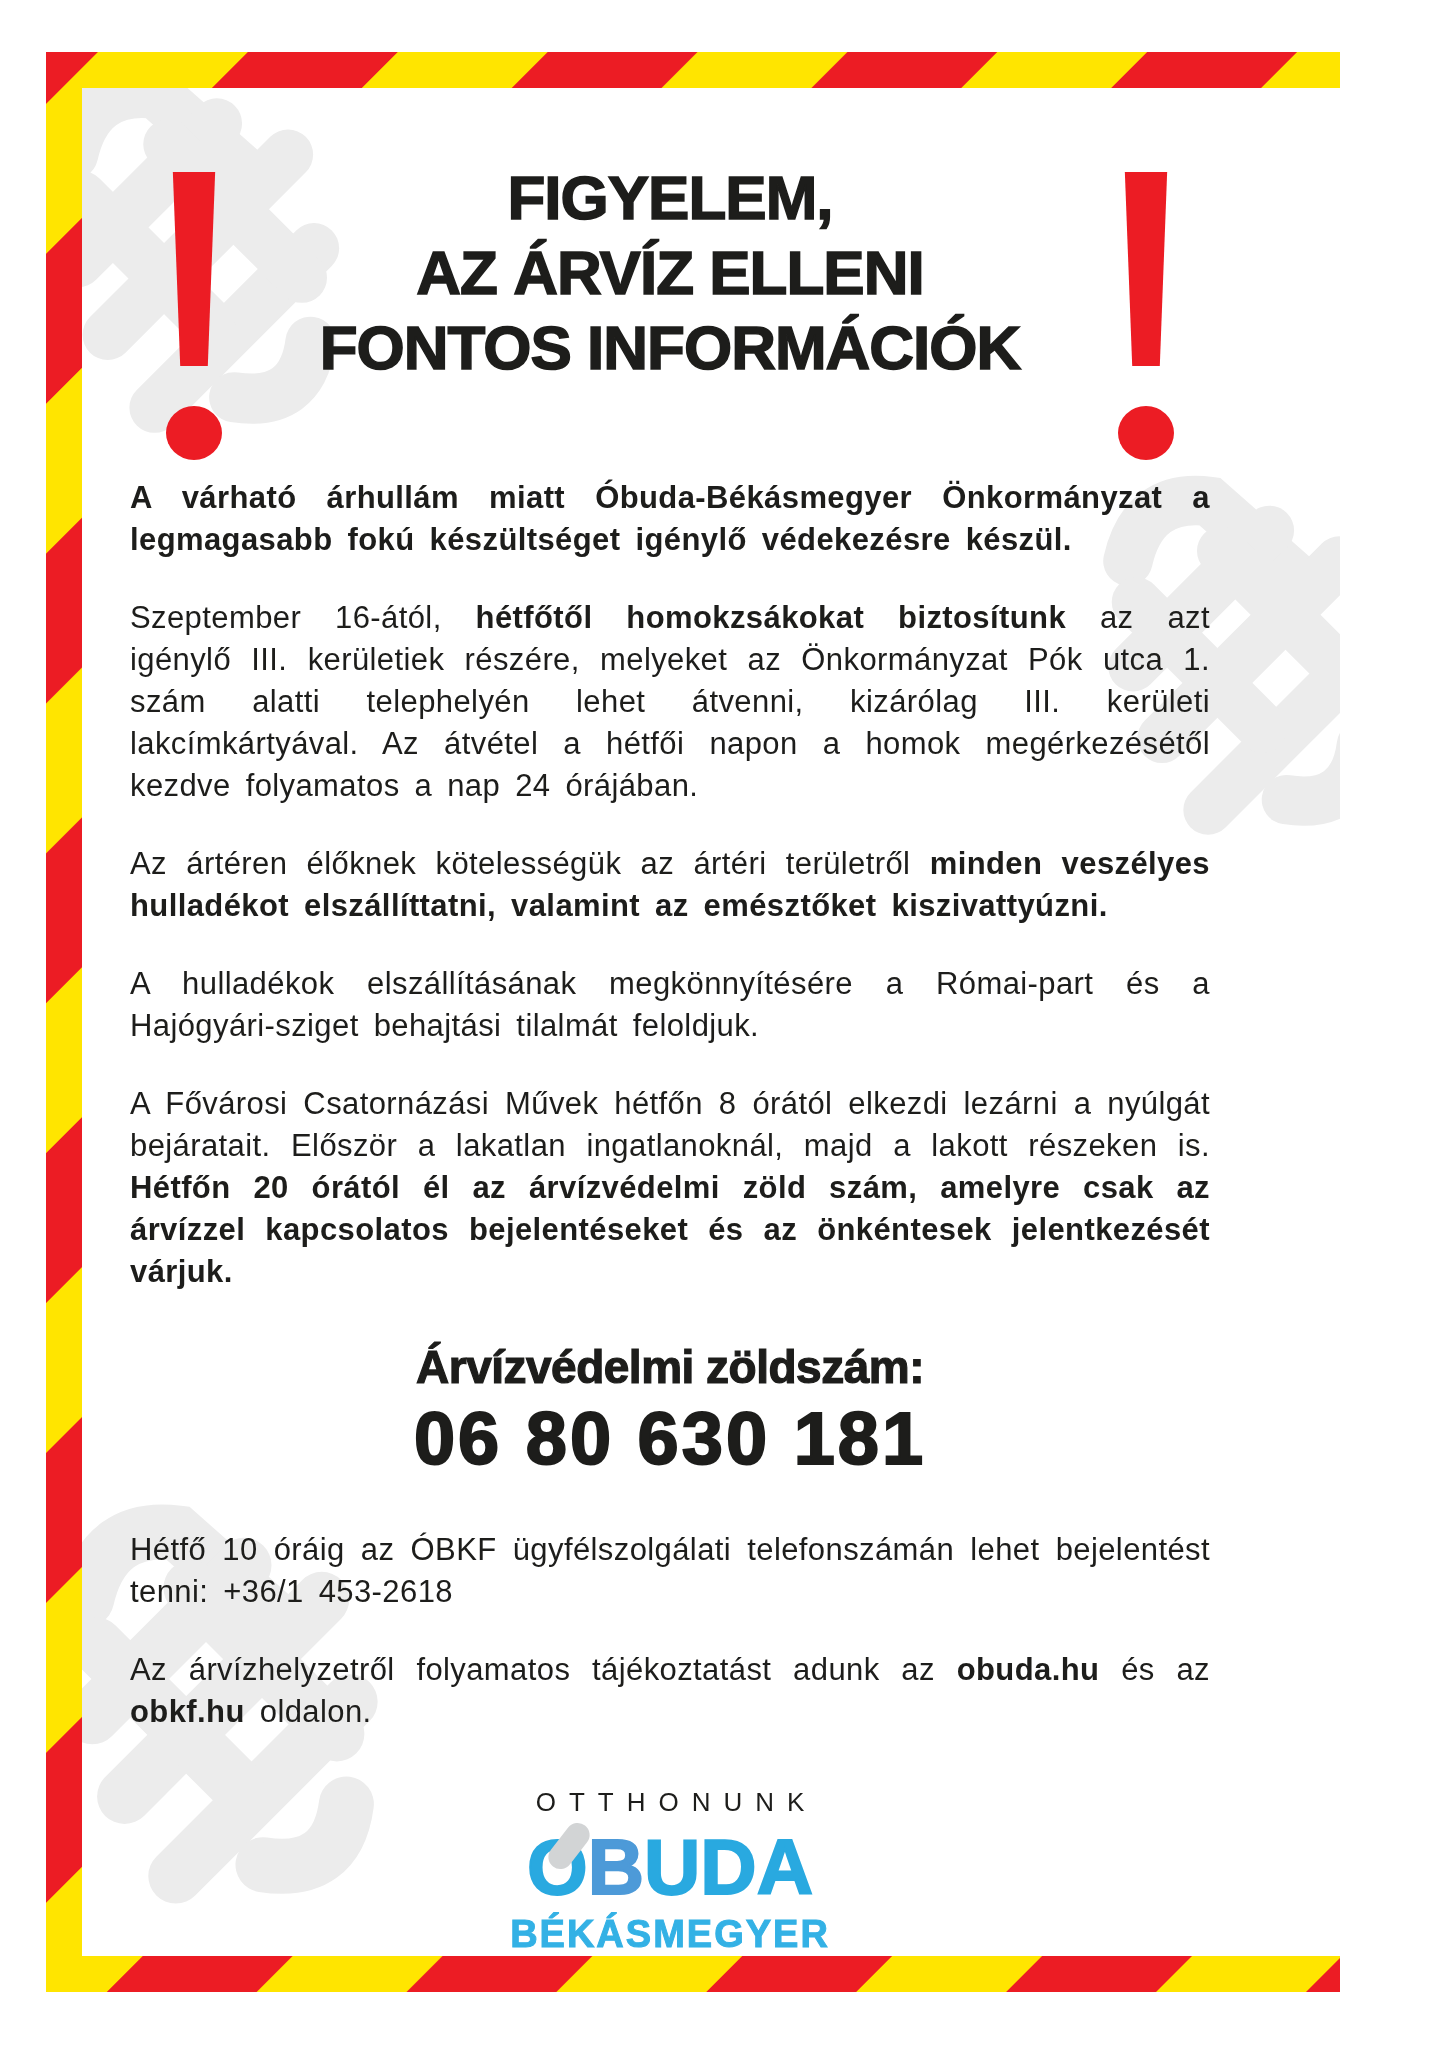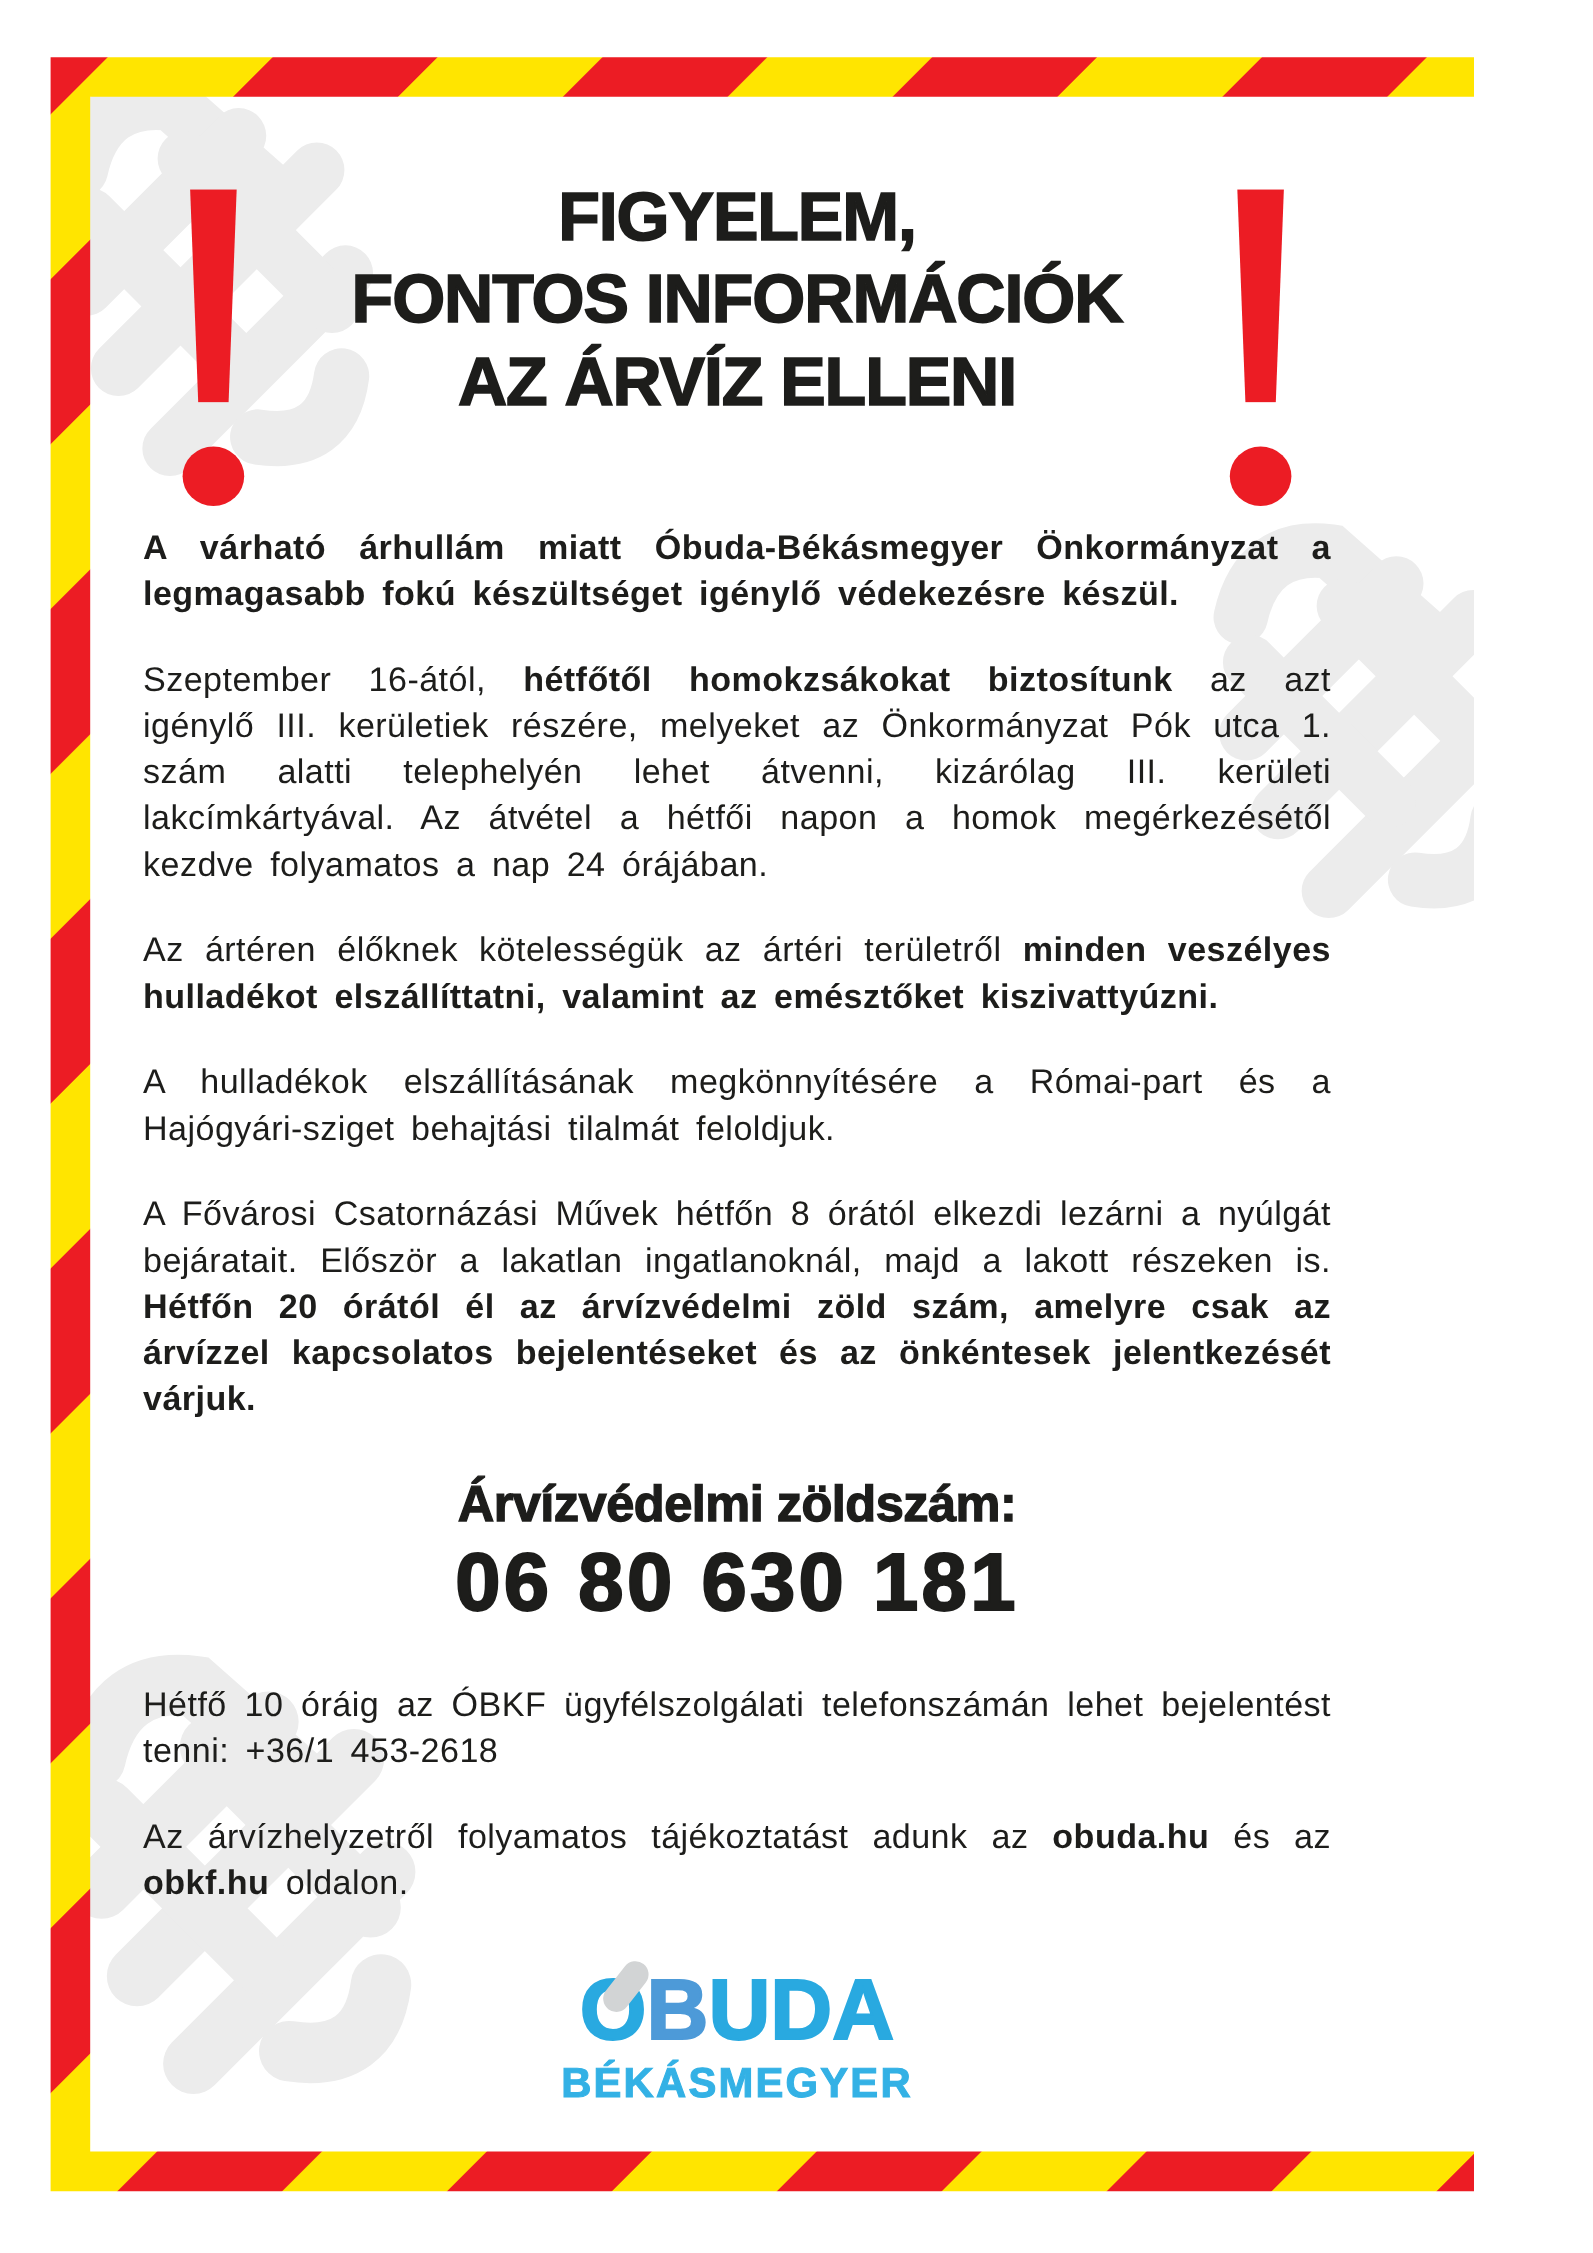--- a/index.html
+++ b/index.html
@@ -109,22 +109,22 @@
 
   <div class="content">
 
     <div class="header">
       <div class="excl excl-left">
         <div class="excl-bar"></div>
         <div class="excl-dot"></div>
       </div>
       <div class="title">
           <div class="t-line">FIGYELEM,</div>
+          <div class="t-line">AZ ÁRVÍZ ELLENI</div>
           <div class="t-line">FONTOS INFORMÁCIÓK</div>
-          <div class="t-line">AZ ÁRVÍZ ELLENI</div>
         </div>
       <div class="excl excl-right">
         <div class="excl-bar"></div>
         <div class="excl-dot"></div>
       </div>
     </div>
 
     <div class="paras-top">
         <p class="para"><span class="b">A várható árhullám miatt Óbuda-Békásmegyer Önkormányzat a legmagasabb fokú készültséget igénylő védekezésre készül.</span></p>
         <p class="para"><span>Szeptember 16-ától, </span><span class="b">hétfőtől homokzsákokat biztosítunk</span><span> az azt igénylő III. kerületiek részére, melyeket az Önkormányzat Pók utca 1. szám alatti telephelyén lehet átvenni, kizárólag III. kerületi lakcímkártyával. Az átvétel a hétfői napon a homok megérkezésétől kezdve folyamatos a nap 24 órájában.</span></p>
@@ -137,18 +137,19 @@
       <div class="hotline-heading">Árvízvédelmi zöldszám:</div>
       <div class="hotline-number">06 80 630 181</div>
     </div>
 
     <div class="paras-bottom">
         <p class="para"><span>Hétfő 10 óráig az ÓBKF ügyfélszolgálati telefonszámán lehet bejelentést tenni: +36/1 453-2618</span></p>
         <p class="para"><span>Az árvízhelyzetről folyamatos tájékoztatást adunk az </span><span class="b">obuda.hu</span><span> és az </span><span class="b">obkf.hu</span><span> oldalon.</span></p>
       </div>
 
     <div class="logo">
+      <div class="lg-tag">OTTHONUNK</div>
       <div class="lg-main"><span class="lg-o">O</span><span class="lg-b">B</span><span class="lg-rest">UDA</span></div>
       <div class="lg-sub">BÉKÁSMEGYER</div>
     </div>
 
   </div>
 </div>
 
 </body></html>

